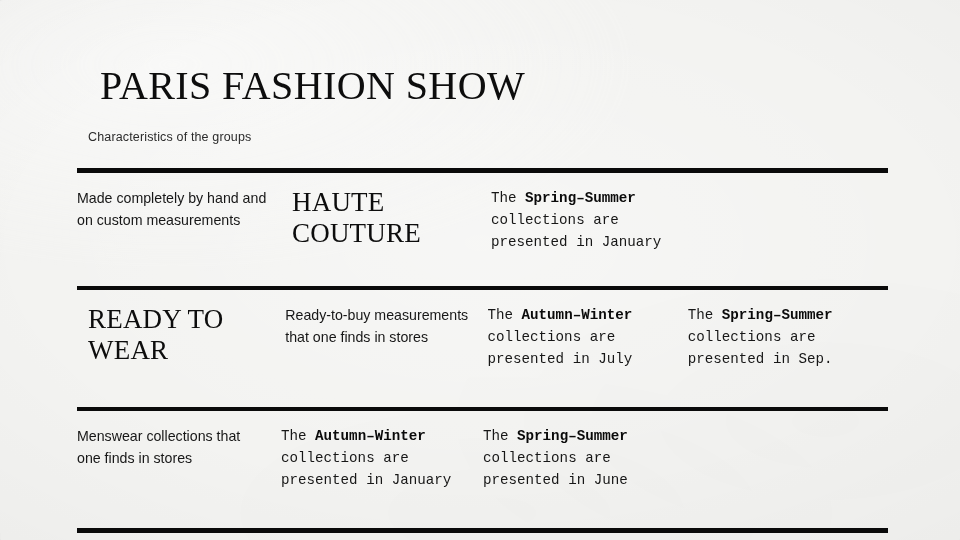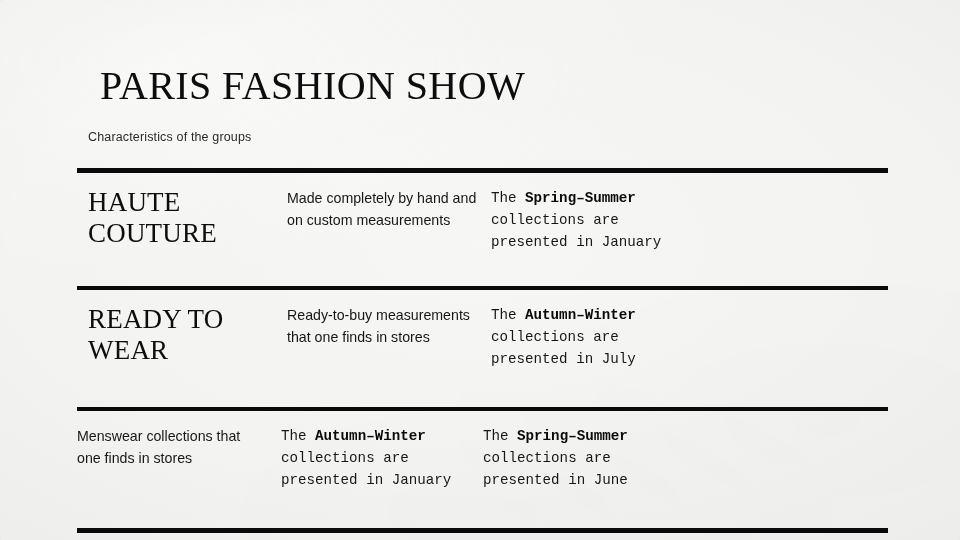--- a/index.html
+++ b/index.html
@@ -147,39 +147,42 @@
 
     <h1 class="page-title">PARIS FASHION SHOW</h1>
 
     <p class="page-subtitle">Characteristics of the groups</p>
 
     <div class="table">
 
       <div class="rule rule-thick"></div>
 
       <div class="row row-1">
-        <div class="cell cell-label">HAUTE COUTURE</div>
         <div class="cell cell-desc">
           <span class="cell-text">Made completely by hand and on custom measurements</span>
         </div>
+        <div class="cell cell-label">HAUTE COUTURE</div>
         <div class="cell cell-season">
           <span class="cell-text"><span>The </span><b>Spring–Summer</b><span> collections are presented in January</span></span>
         </div>
       </div>
 
       <div class="rule rule-mid"></div>
 
       <div class="row row-2">
         <div class="cell cell-label">READY TO WEAR</div>
         <div class="cell cell-desc">
           <span class="cell-text">Ready-to-buy measurements that one finds in stores</span>
         </div>
         <div class="cell cell-season">
           <span class="cell-text"><span>The </span><b>Autumn–Winter</b><span> collections are presented in July</span></span>
         </div>
+        <div class="cell cell-season">
+          <span class="cell-text"><span>The </span><b>Spring–Summer</b><span> collections are presented in Sep.</span></span>
+        </div>
       </div>
 
       <div class="rule rule-mid"></div>
 
       <div class="row row-3">
         <div class="cell cell-desc">
           <span class="cell-text">Menswear collections that one finds in stores</span>
         </div>
         <div class="cell cell-season">
           <span class="cell-text"><span>The </span><b>Autumn–Winter</b><span> collections are presented in January</span></span>

